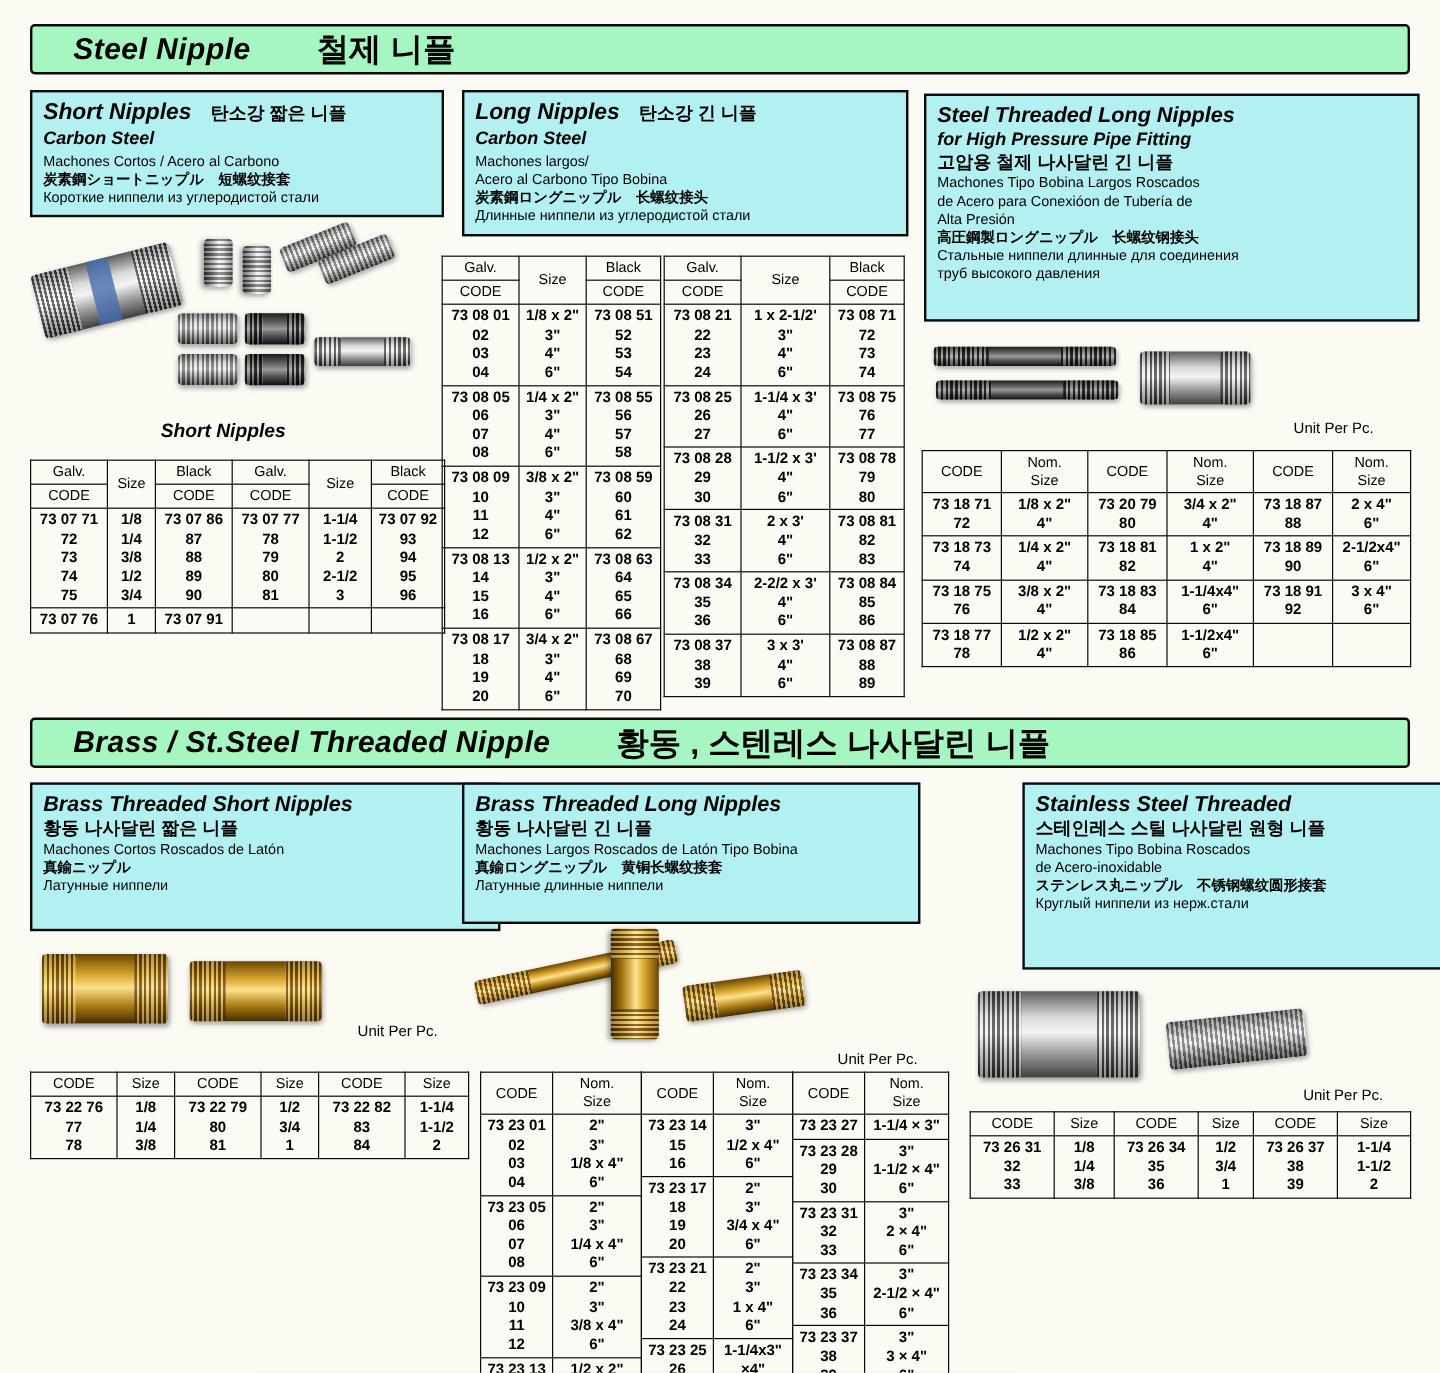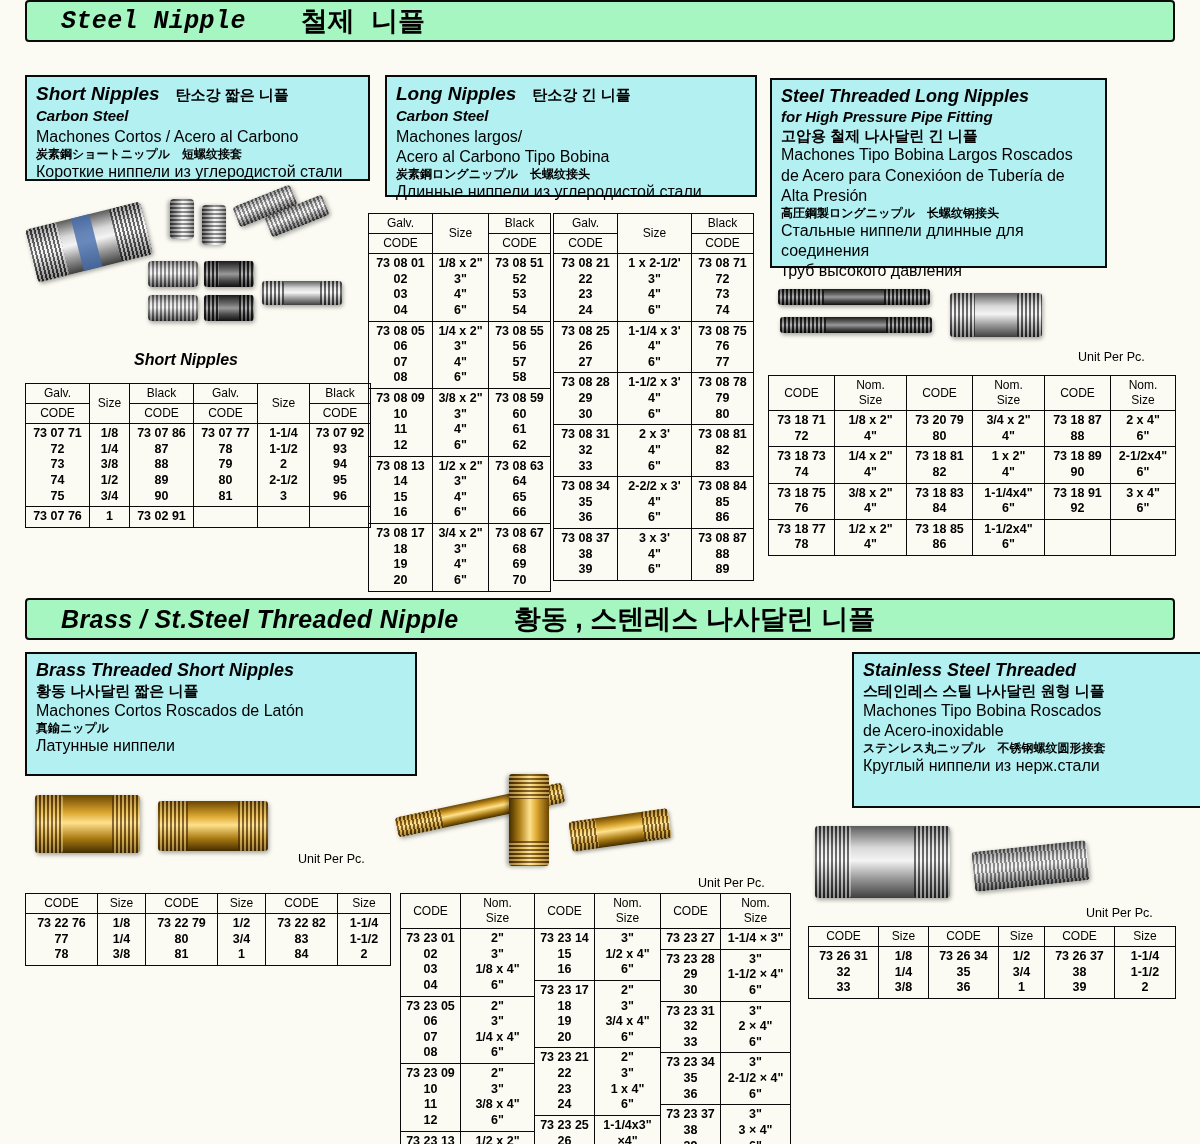--- a/index.html
+++ b/index.html
@@ -12,21 +12,21 @@
   .banner .en{font-style:italic;font-weight:bold;font-size:25px;letter-spacing:.4px;}
   .banner .kr{font-weight:bold;font-size:27px;}
 
   .hdr{position:absolute;background:#b2f0f2;border:2px solid #0a0a0a;padding:5px 9px;
        line-height:1.26;box-sizing:border-box;}
   .trow{display:flex;align-items:baseline;gap:16px;margin-bottom:1px;}
   .t1{font-size:19px;font-weight:bold;font-style:italic;white-space:nowrap;}
   .t1b{font-size:15px;font-weight:bold;font-style:italic;}
   .t1k{font-size:15px;font-weight:bold;}
   .t2{font-size:15px;font-weight:bold;font-style:italic;margin-bottom:1px;}
-  .t3{font-size:16px;}
+  .t3{font-size:12px;}
   .t3b{font-size:12px;font-weight:600;}
 
   .tbl{position:absolute;border-collapse:collapse;font-size:12.5px;background:transparent;padding-left:44px;}
   .tbl th,.tbl td{border:1px solid #0a0a0a;text-align:center;padding:2px 3px;
                   white-space:pre-line;line-height:1.25;}
   .tbl th{font-weight:normal;font-size:12px;vertical-align:middle;}
   .tbl td{font-weight:bold;vertical-align:top;}
 
   .caption{position:absolute;font-weight:bold;font-style:italic;font-size:16px;text-align:center;}
   .unit{position:absolute;font-size:12.5px;}
@@ -47,21 +47,21 @@
   .nip.dark::before,.nip.dark::after{content:"";position:absolute;top:0;bottom:0;width:30%;border-radius:3px;
       background-image:repeating-linear-gradient(90deg,rgba(0,0,0,.7) 0 2px,rgba(255,255,255,.25) 2px 4px);}
   .nip.dark::before{left:0}.nip.dark::after{right:0}
   .band{position:absolute;left:40%;width:16%;top:0;bottom:0;background:rgba(70,110,175,.8);}
 </style>
 </head>
 <body>
 
 <div class="page">
 
-  <div class="banner" style="top:0;font-family:Liberation Mono, monospace;">
+  <div class="banner" style="top:20px;">
     <span class="en">Steel Nipple</span>
     <span class="kr">철제 니플</span>
   </div>
 
   <div class="hdr" style="left:25px;top:75px;width:345px;height:106px;">
     <div class="trow">
       <span class="t1">Short Nipples</span>
       <span class="t1k">탄소강 짧은 니플</span>
     </div>
     <div class="t2">Carbon Steel</div>
@@ -75,21 +75,21 @@
       <span class="t1">Long Nipples</span>
       <span class="t1k">탄소강 긴 니플</span>
     </div>
     <div class="t2">Carbon Steel</div>
     <div class="t3">Machones largos/</div>
     <div class="t3">Acero al Carbono Tipo Bobina</div>
     <div class="t3b">炭素鋼ロングニップル　长螺纹接头</div>
     <div class="t3">Длинные ниппели из углеродистой стали</div>
   </div>
 
-  <div class="hdr" style="left:770px;top:78px;width:337px;height:190px;">
+  <div class="hdr" style="left:770px;top:78px;width:413px;height:190px;">
     <div class="t1" style="font-size:18px;">Steel Threaded Long Nipples</div>
     <div class="t1b">for High Pressure Pipe Fitting</div>
     <div class="t1k">고압용 철제 나사달린 긴 니플</div>
     <div class="t3">Machones Tipo Bobina Largos Roscados</div>
     <div class="t3">de Acero para Conexióon de Tubería de</div>
     <div class="t3">Alta Presión</div>
     <div class="t3b">高圧鋼製ロングニップル　长螺纹钢接头</div>
     <div class="t3">Стальные ниппели длинные для соединения</div>
     <div class="t3">труб высокого давления</div>
   </div>
@@ -164,21 +164,21 @@
 3</td>
           <td>73 07 92
 93
 94
 95
 96</td>
         </tr>
         <tr>
           <td>73 07 76</td>
           <td>1</td>
-          <td>73 02 91</td>
+          <td>73 07 91</td>
           <td></td>
           <td></td>
           <td></td>
         </tr>
       </tbody>
   </table>
 
   <table class="tbl" style="left:368px;top:213px;">
     <colgroup>
         <col style="width:64px">
@@ -453,20 +453,27 @@
   </div>
 
   <div class="hdr" style="left:25px;top:652px;width:392px;height:124px;">
     <div class="t1" style="font-size:18px;">Brass Threaded Short Nipples</div>
     <div class="t1k">황동 나사달린 짧은 니플</div>
     <div class="t3">Machones Cortos Roscados de Latón</div>
     <div class="t3b">真鍮ニップル</div>
     <div class="t3">Латунные ниппели</div>
   </div>
 
+  <div class="hdr" style="left:385px;top:652px;width:382px;height:118px;">
+    <div class="t1" style="font-size:18px;">Brass Threaded Long Nipples</div>
+    <div class="t1k">황동 나사달린 긴 니플</div>
+    <div class="t3">Machones Largos Roscados de Latón Tipo Bobina</div>
+    <div class="t3b">真鍮ロングニップル　黄铜长螺纹接套</div>
+    <div class="t3">Латунные длинные ниппели</div>
+  </div>
 
   <div class="hdr" style="left:816px;top:652px;width:365px;height:156px;margin-left:36px;">
     <div class="t1" style="font-size:18px;">Stainless Steel Threaded</div>
     <div class="t1k">스테인레스 스틸 나사달린 원형 니플</div>
     <div class="t3">Machones Tipo Bobina Roscados</div>
     <div class="t3">de Acero-inoxidable</div>
     <div class="t3b">ステンレス丸ニップル　不锈钢螺纹圆形接套</div>
     <div class="t3">Круглый ниппели из нерж.стали</div>
   </div>
 

